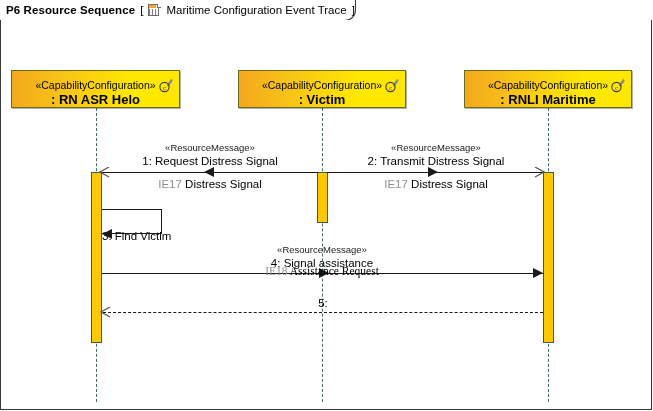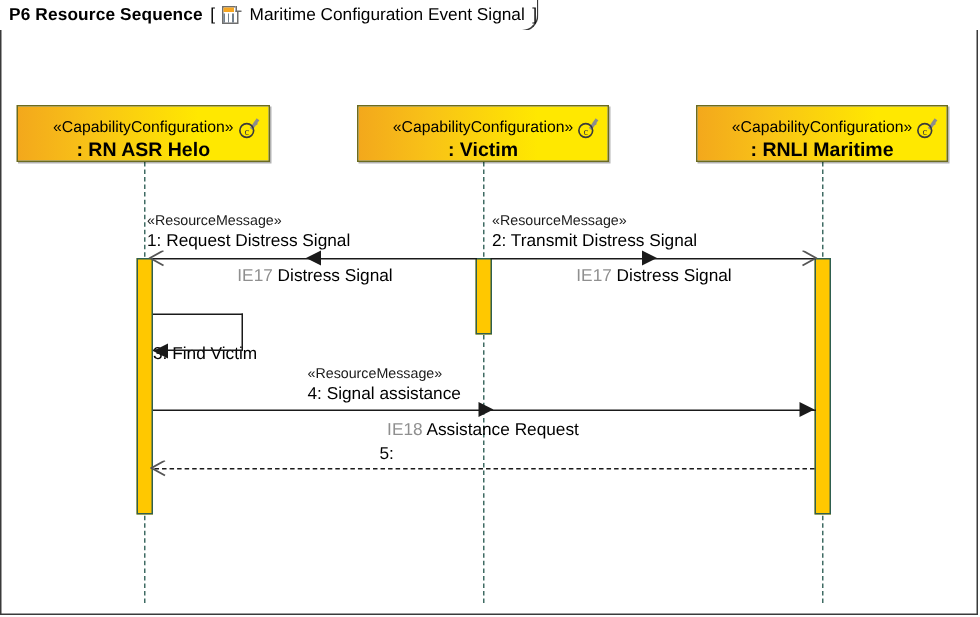--- a/index.html
+++ b/index.html
@@ -176,21 +176,21 @@
   }
   
   .arrow-open {
     position: absolute;
     width: 11px;
     height: 11px;
   }
 
   .msg-label {
     position: absolute;
-    text-align: left;
+    text-align: center;
     white-space: nowrap;
     color: #000000;
     font-size: 11px;
     line-height: 13px;
   }
   .msg-stereo {
     font-size: 9.5px;
     color: #1a1a1a;
     line-height: 12px;
   }
@@ -225,21 +225,21 @@
 
   <div class="frame-tab">
     <span class="frame-title">P6 Resource Sequence</span>
     <span class="frame-bracket">[</span>
     <span class="doc-icon">
       <span class="page"></span>
       <span class="bar"></span>
       <span class="grid"></span>
       <span class="fold"></span>
     </span>
-    <span class="frame-ref">Maritime Configuration Event Signal</span>
+    <span class="frame-ref">Maritime Configuration Event Trace</span>
     <span class="frame-bracket">]</span>
   </div>
 
   <div class="canvas-frame"></div>
 
   <div class="lifeline" style="left:96px; top:108px; height:294px;"></div>
   <div class="lifeline" style="left:322px; top:108px; height:294px;"></div>
   <div class="lifeline" style="left:548px; top:108px; height:294px;"></div>
 
   <div class="head-box" style="left:11px; top:70px; width:169px; height:38px;">
@@ -313,21 +313,21 @@
   <div class="self-msg" style="left:102px; top:209px; width:60px; height:25px;"></div>
   <div class="arrow-solid-left" style="left:102px; top:229px;"></div>
 
   <div class="msg-label" style="left:205px; top:244px; width:234px;">
     <div class="msg-stereo">«ResourceMessage»</div>
     <div class="msg-name">4: Signal assistance</div>
   </div>
   <div class="msg-line" style="left:102px; top:273px; width:442px;"></div>
   <div class="arrow-solid-right" style="left:319px; top:268px;"></div>
   <div class="arrow-solid-right" style="left:533px; top:268px;"></div>
-  <div class="msg-payload" style="left:205px; top:280px; width:234px;">
+  <div class="msg-payload" style="left:205px; top:264px; width:234px;font-family:Liberation Serif, serif;">
     <span class="payload-id">IE18 </span>
     <span class="payload-name">Assistance Request</span>
   </div>
 
   <div class="msg-label" style="left:253px; top:296px; width:140px;">
     <div class="msg-name">5:</div>
   </div>
   <div class="msg-line dashed" style="left:103px; top:312px; width:440px;"></div>
   <svg class="arrow-open" style="left:100px; top:307px;" viewBox="0 0 11 11">
     <polyline points="10,0 1,5 10,10" fill="none" stroke="#555555" stroke-width="1.2"></polyline>

